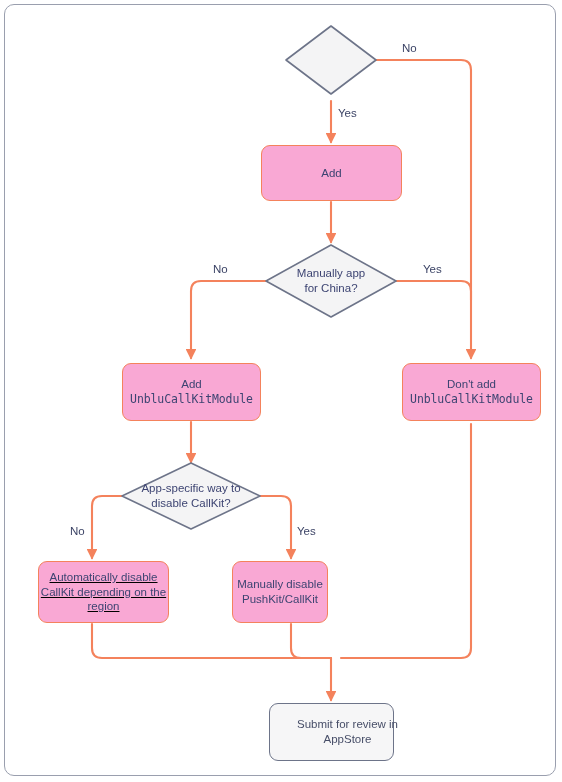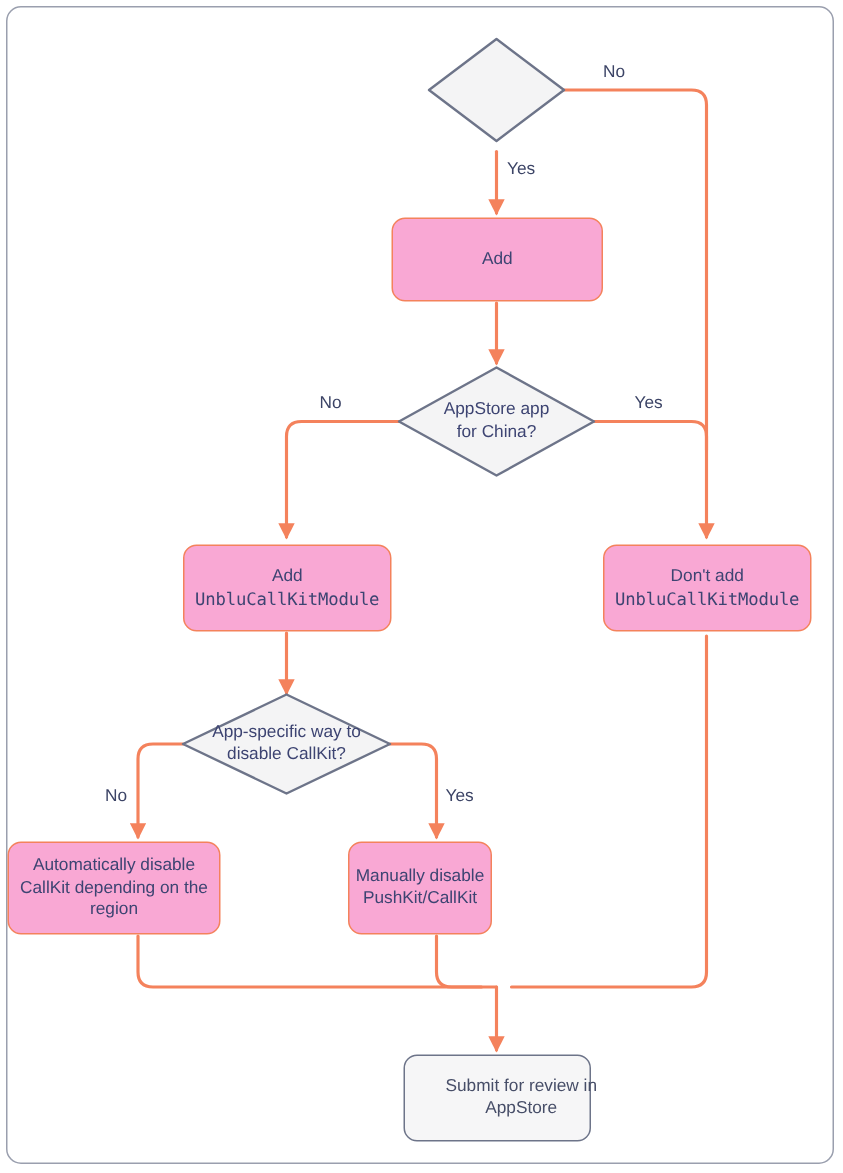--- a/index.html
+++ b/index.html
@@ -145,21 +145,21 @@
         <polygon points="331,26 376,60 331,94 286,60"></polygon>
         <polygon points="331,245 396,281 331,317 266,281"></polygon>
         <polygon points="191,463 260,496 191,529 122,496"></polygon>
       </g>
     </g>
   </svg>
 
 
   <div class="decision" style="left:266px; top:245px; width:130px; height:72px;">
     <div class="dlabel">
-      <span class="ln">AppStore app</span>
+      <span class="ln">Manually app</span>
       <span class="ln">for China?</span>
     </div>
   </div>
 
   <div class="decision" style="left:122px; top:463px; width:138px; height:66px;">
     <div class="dlabel">
       <span class="ln">App-specific way to</span>
       <span class="ln">disable CallKit?</span>
     </div>
   </div>
@@ -171,21 +171,21 @@
   <div class="node process" style="left:122px; top:363px; width:139px; height:58px;">
     <span class="ln">Add</span>
     <span class="ln mono">UnbluCallKitModule</span>
   </div>
 
   <div class="node process" style="left:402px; top:363px; width:139px; height:58px;">
     <span class="ln">Don't add</span>
     <span class="ln mono">UnbluCallKitModule</span>
   </div>
 
-  <div class="node process" style="left:5px; top:561px; width:142px; height:62px;">
+  <div class="node process" style="left:38px; top:561px; width:131px; height:62px;text-decoration:underline;">
     <span class="ln">Automatically disable</span>
     <span class="ln">CallKit depending on the</span>
     <span class="ln">region</span>
   </div>
 
   <div class="node process" style="left:232px; top:561px; width:96px; height:62px;">
     <span class="ln">Manually disable</span>
     <span class="ln">PushKit/CallKit</span>
   </div>
 

